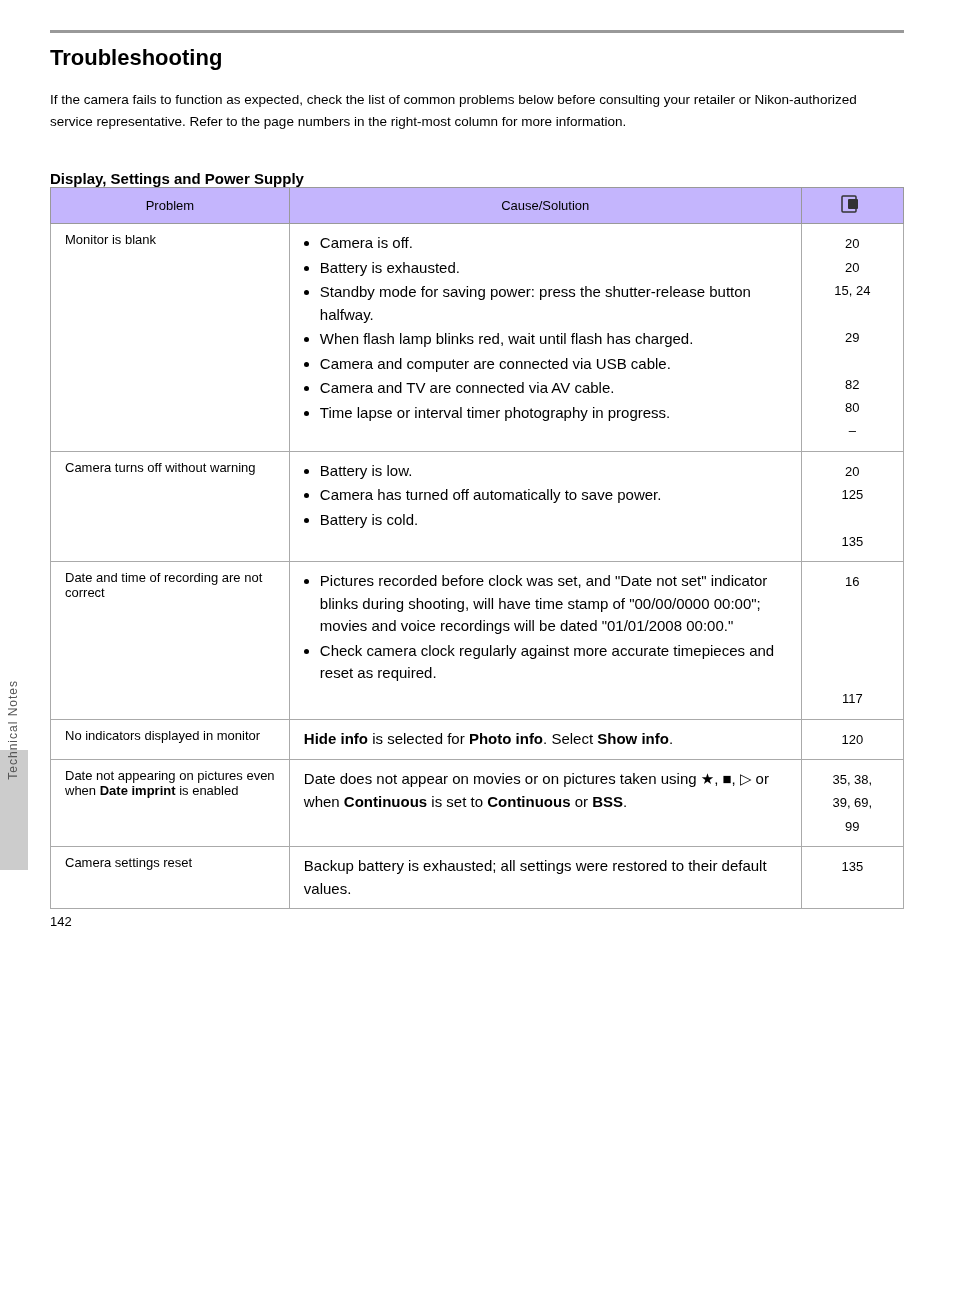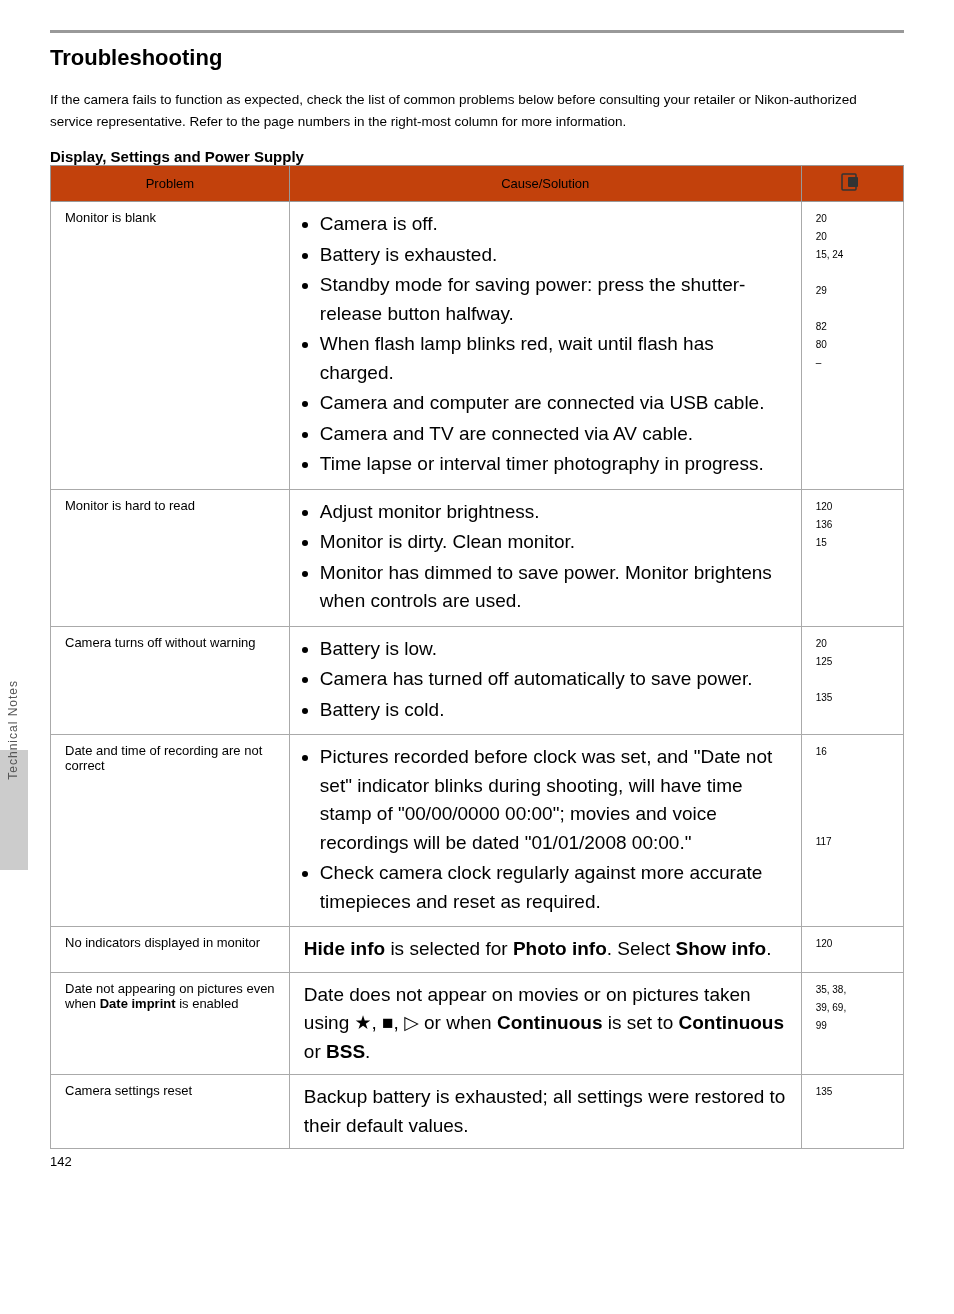--- a/index.html
+++ b/index.html
@@ -21,52 +21,52 @@
       margin-bottom: 12px;
     }
     h1 {
       font-size: 22px;
       font-weight: bold;
       margin-bottom: 18px;
     }
     .intro {
       font-size: 13.5px;
       line-height: 1.6;
-      margin-bottom: 16px;
+      margin-bottom: 38px;
       max-width: 820px;
     }
     .section-title {
       font-size: 15px;
       font-weight: bold;
     }
     table {
       width: 100%;
       border-collapse: collapse;
       font-size: 13px;
     }
     thead tr {
-      background: #c2410c;
+      background: #c4b5fd;
     }
     thead th {
       border: 1px solid #999;
       padding: 7px 10px;
       text-align: center;
       font-weight: normal;
     }
     thead th.problem-col { width: 28%; }
     thead th.cause-col { width: 60%; }
     thead th.page-col { width: 12%; }
     tbody td {
       border: 1px solid #aaa;
       padding: 8px 14px;
       vertical-align: top;
     }
     .problem-cell { font-size: 13px; }
-    .cause-cell { font-size: 19px; line-height: 1.5; }
-    .page-cell { font-size: 10px; text-align: left; vertical-align: top; line-height: 1.8; }
+    .cause-cell { font-size: 15px; line-height: 1.5; }
+    .page-cell { font-size: 13px; text-align: center; vertical-align: top; line-height: 1.8; }
     ul.cause-list { list-style: disc; padding-left: 16px; }
     ul.cause-list li { margin-bottom: 2px; }
     .side-label {
       position: absolute;
       left: 6px;
       top: 680px;
       writing-mode: vertical-rl;
       transform: rotate(180deg);
       font-size: 12px;
       color: #555;
@@ -122,31 +122,20 @@
             <li>Standby mode for saving power: press the shutter-release button halfway.</li>
             <li>When flash lamp blinks red, wait until flash has charged.</li>
             <li>Camera and computer are connected via USB cable.</li>
             <li>Camera and TV are connected via AV cable.</li>
             <li>Time lapse or interval timer photography in progress.</li>
           </ul>
         </td>
         <td class="page-cell">20<br>20<br>15, 24<br><br>29<br><br>82<br>80<br>–</td>
       </tr>
 
-      <tr>
-        <td class="problem-cell">Monitor is hard to read</td>
-        <td class="cause-cell">
-          <ul class="cause-list">
-            <li>Adjust monitor brightness.</li>
-            <li>Monitor is dirty. Clean monitor.</li>
-            <li>Monitor has dimmed to save power. Monitor brightens when controls are used.</li>
-          </ul>
-        </td>
-        <td class="page-cell">120<br>136<br>15</td>
-      </tr>
 
       <tr>
         <td class="problem-cell">Camera turns off without warning</td>
         <td class="cause-cell">
           <ul class="cause-list">
             <li>Battery is low.</li>
             <li>Camera has turned off automatically to save power.</li>
             <li>Battery is cold.</li>
           </ul>
         </td>

